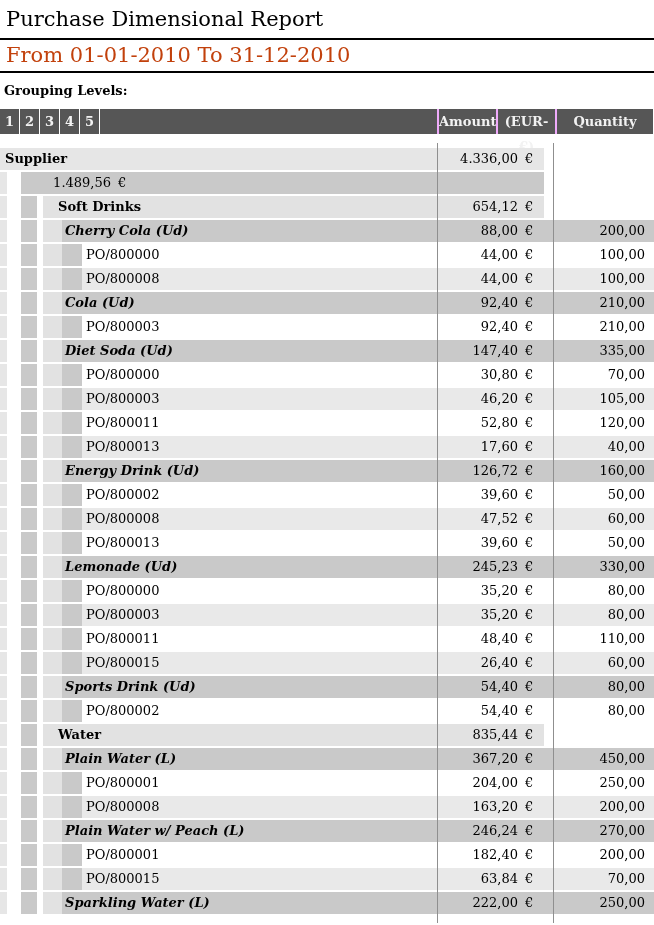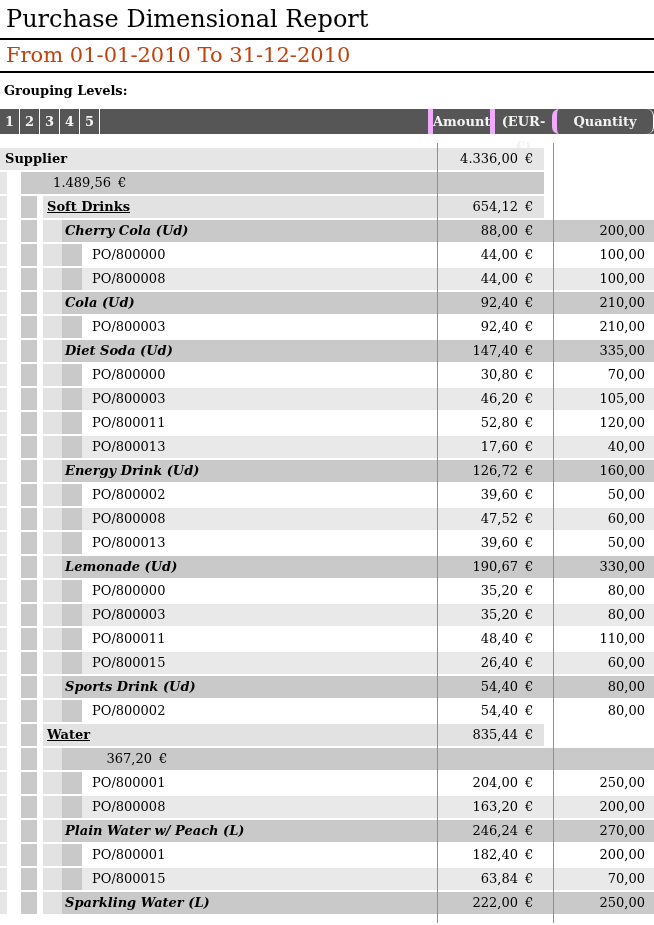--- a/index.html
+++ b/index.html
@@ -1,54 +1,54 @@
 <!DOCTYPE html>
 <html><head>
 <meta charset="utf-8">
 <style>
   html,body{margin:0;padding:0;background:#fff;}
   .page{
     position:relative; width:654px; height:925px; overflow:hidden;
     font-family:"DejaVu Serif","Liberation Serif",serif; color:#000; background:#fff;
   }
-  .title{font-size:24px; line-height:34px; padding:2px 0 0 6px; white-space:nowrap;}
+  .title{font-size:21px; line-height:34px; padding:2px 0 0 6px; white-space:nowrap;}
   .rule{height:2px; background:#000;}
   .rule1{margin-top:2px;}
   .subtitle{font-size:21px; line-height:27px; padding:2px 0 2px 6px; color:#c2410c; white-space:nowrap;}
   .grouping{display:flex; margin-top:8px; font-size:13px; line-height:19px;}
   .grouping .glabel{font-weight:bold; width:150px; padding-left:4px; flex:none;}
   .grouping .gvalue{width:478px;}
   
   .bar{display:flex; height:25px; margin-top:9px; background:var(--bar); color:var(--barText);
        font-weight:bold; font-size:13px;}
   .lvl{width:19px; border-right:1px solid #fff; text-align:center; line-height:25px; flex:none;}
   .bar-spacer{flex:1;}
-  .h-col{border-left:5px solid #f0abfc; text-align:center; line-height:25px; flex:none;}
+  .h-col{border-left:2px solid #f0abfc; text-align:center; line-height:25px; flex:none;}
   .h-amount{width:57px;}
   .h-eur{width:57px;}
-  .h-qty{width:96px; border-right:1px solid #fff;border-radius:7px;}
+  .h-qty{width:96px; border-right:1px solid #fff;}
   
   .tbody{margin-top:14px;}
   .row{display:flex; height:22px; margin-bottom:2px; font-size:13px;}
   .s0{width:7px;  background:var(--l0); flex:none;}
   .g0{width:14px; flex:none;}
   .s1{width:16px; background:var(--l1); flex:none;}
   .g1{width:6px;  flex:none;}
   .s2{width:19px; background:var(--l2); flex:none;}
   .s3{width:20px; background:var(--l1); flex:none;}
   .main{flex:1; display:flex; min-width:0;}
   .bg-l0{background:var(--l0);} .bg-l1{background:var(--l1);flex-direction:column;}
   .bg-l2{background:var(--l2);} .bg-l3{background:var(--l1);}
   .bg-white{background:#ffffff;} .bg-alt{background:var(--leafAlt);}
   .label{flex:1; min-width:0; font-weight:bold; line-height:22px; white-space:nowrap; overflow:hidden;}
   .row.d0 .label{padding-left:5px;}
   .row.d1 .label{padding-left:15px;}
-  .row.d2 .label{padding-left:4px;text-decoration:underline;}
+  .row.d2 .label{padding-left:15px;}
   .row.d3 .label{padding-left:3px;font-style:italic;}
-  .row.d4 .label{padding-left:10px; font-weight:normal;}
+  .row.d4 .label{padding-left:4px; font-weight:normal;}
   .amount{width:116px; flex:none; display:flex; line-height:22px;}
   .amount .val{width:90px; text-align:right; flex:none;}
   .amount .eur{flex:1; padding-left:7px;}
   .qty{width:101px; flex:none; text-align:right; padding-right:9px; line-height:22px;}
   
   .vline{position:absolute; width:1px; top:143px; height:780px; background:var(--rule); z-index:5;}
   .vline-a{left:437px;} .vline-b{left:553px;}
 </style>
 </head>
 <body>
@@ -335,21 +335,21 @@
       </div>
       <div class="row d3">
         <div class="s0"></div>
         <div class="g0"></div>
         <div class="s1"></div>
         <div class="g1"></div>
         <div class="s2"></div>
         <div class="main bg-l3">
           <div class="label">Lemonade (Ud)</div>
           <div class="amount">
-            <div class="val">190,67</div>
+            <div class="val">245,23</div>
             <div class="eur">€</div>
           </div>
         </div>
         <div class="qty bg-l3">330,00</div>
       </div>
       <div class="row d4">
         <div class="s0"></div>
         <div class="g0"></div>
         <div class="s1"></div>
         <div class="g1"></div>
@@ -457,25 +457,27 @@
         </div>
         <div class="qty"></div>
       </div>
       <div class="row d3">
         <div class="s0"></div>
         <div class="g0"></div>
         <div class="s1"></div>
         <div class="g1"></div>
         <div class="s2"></div>
         <div class="main bg-l3">
+          <div class="label">Plain Water (L)</div>
           <div class="amount">
             <div class="val">367,20</div>
             <div class="eur">€</div>
           </div>
         </div>
+        <div class="qty bg-l3">450,00</div>
       </div>
       <div class="row d4">
         <div class="s0"></div>
         <div class="g0"></div>
         <div class="s1"></div>
         <div class="g1"></div>
         <div class="s2"></div>
         <div class="s3"></div>
         <div class="main bg-white">
           <div class="label">PO/800001</div>

